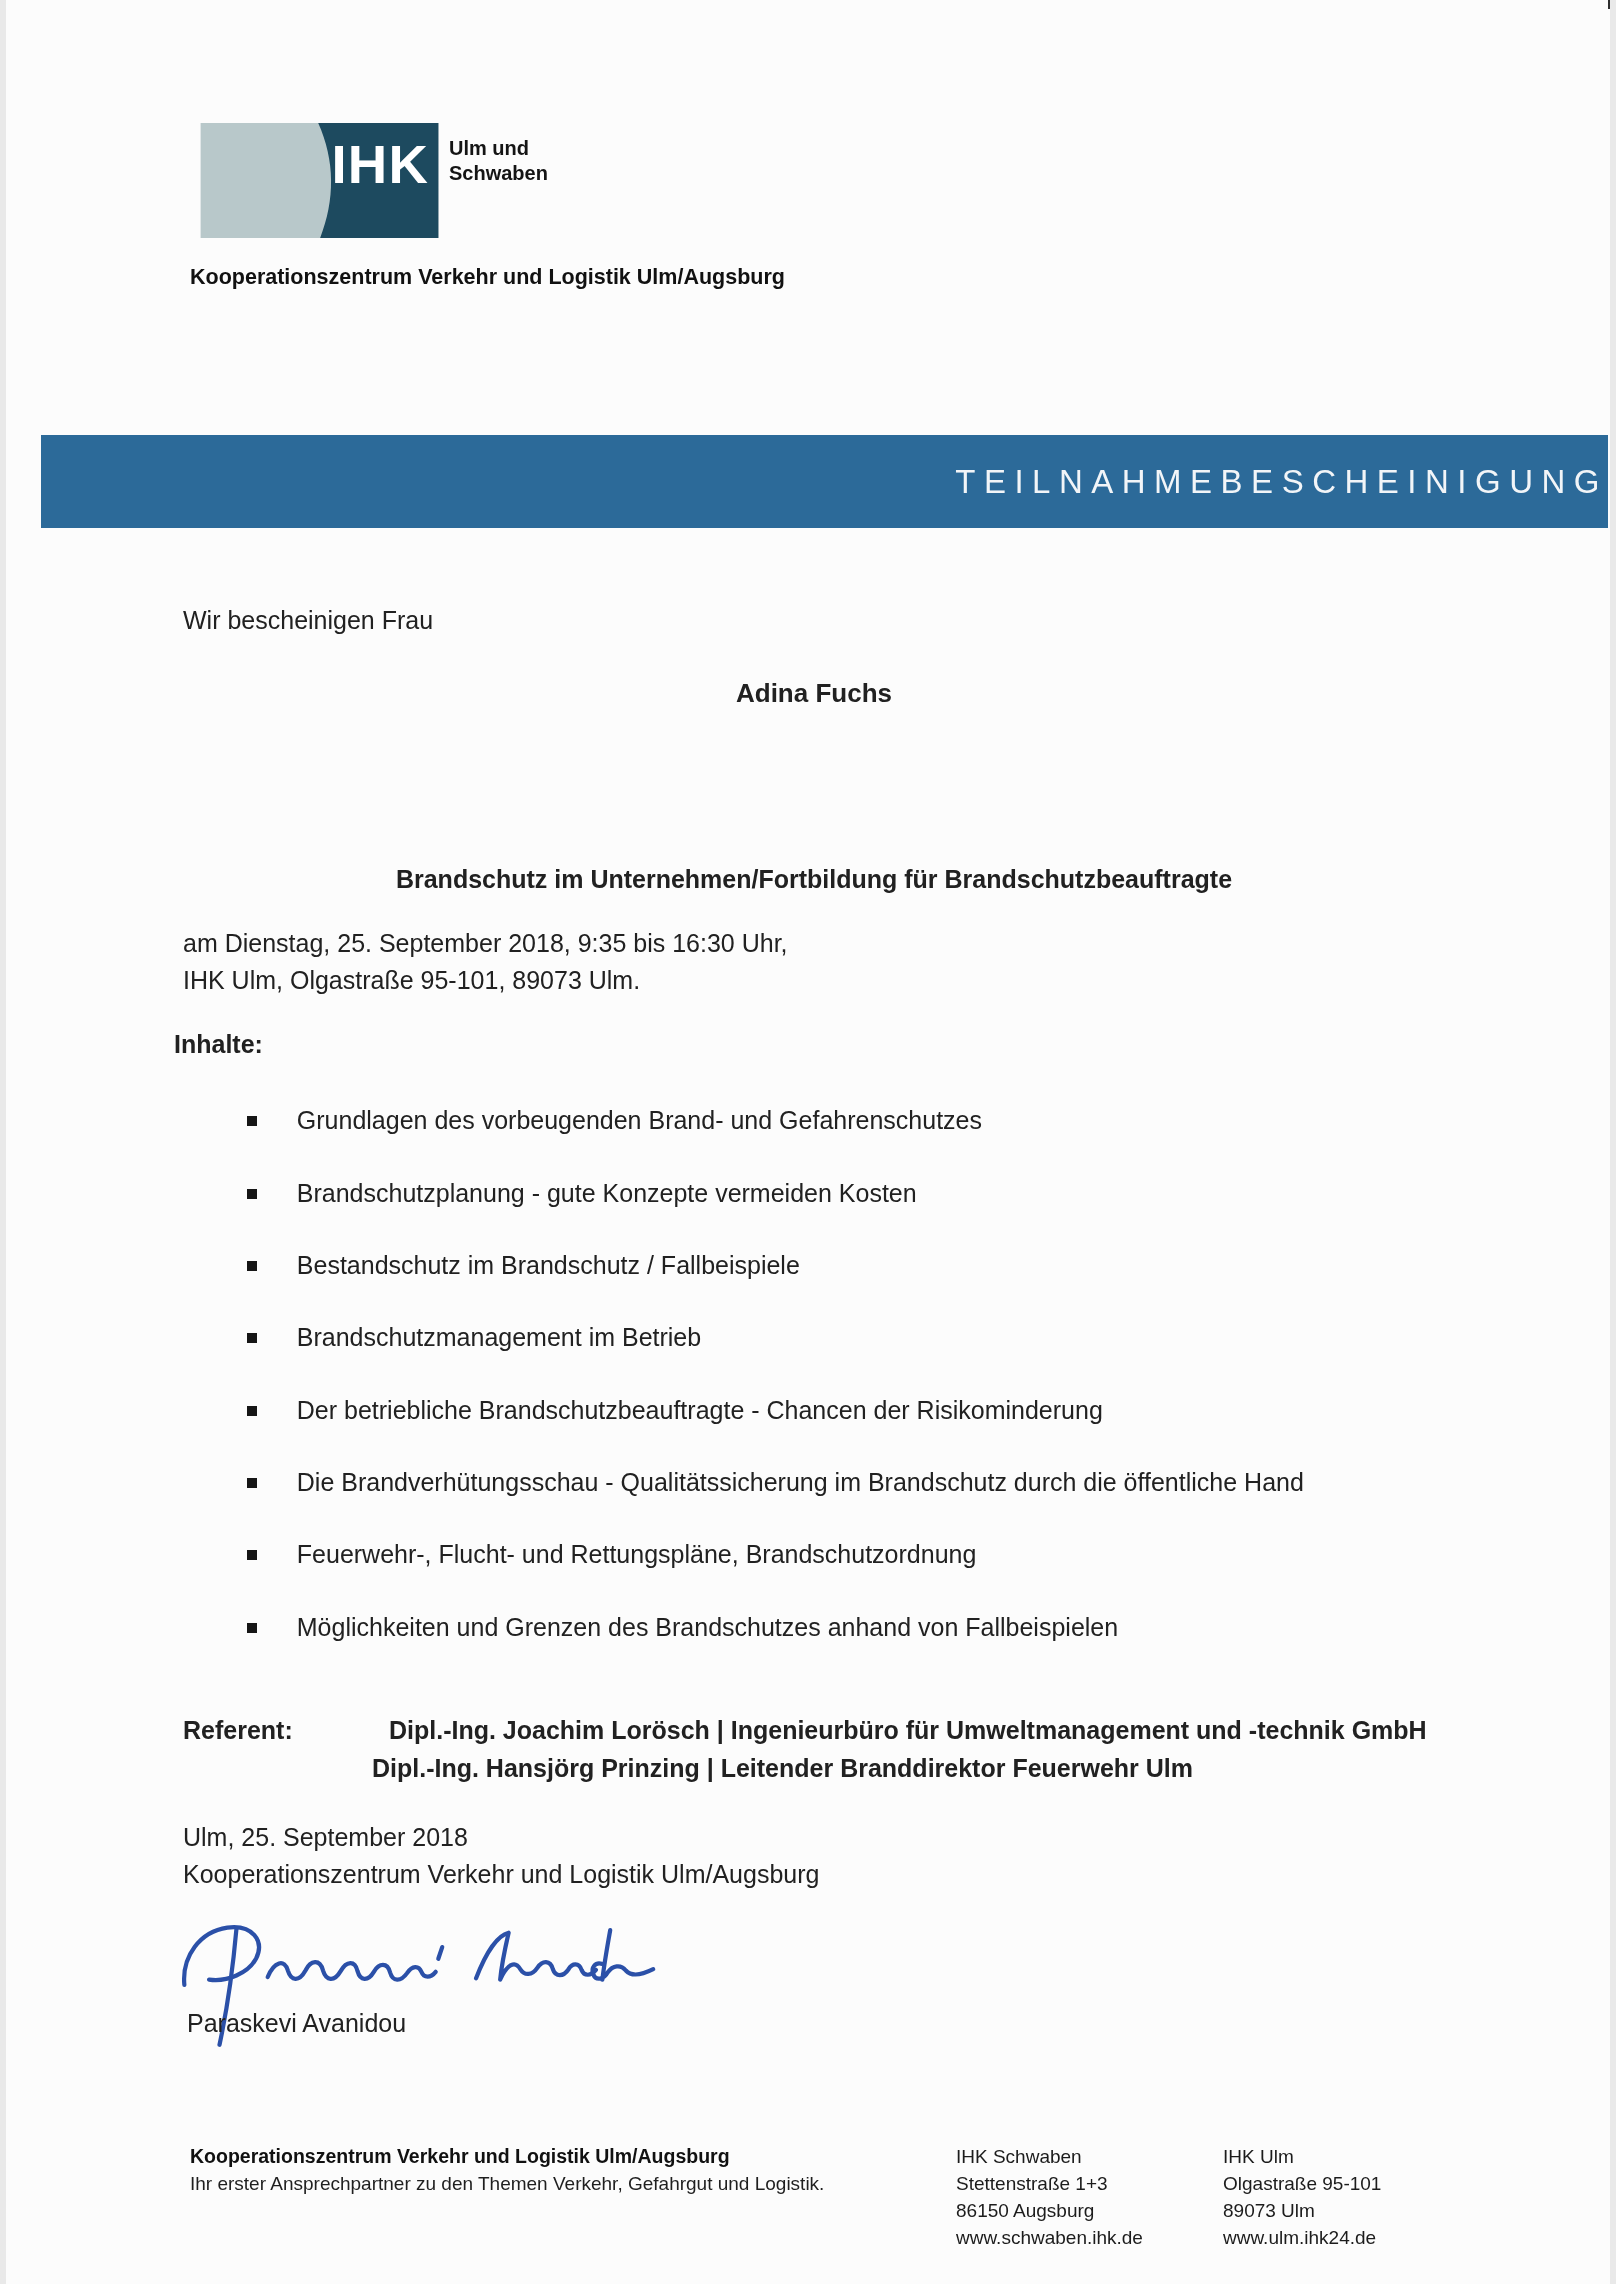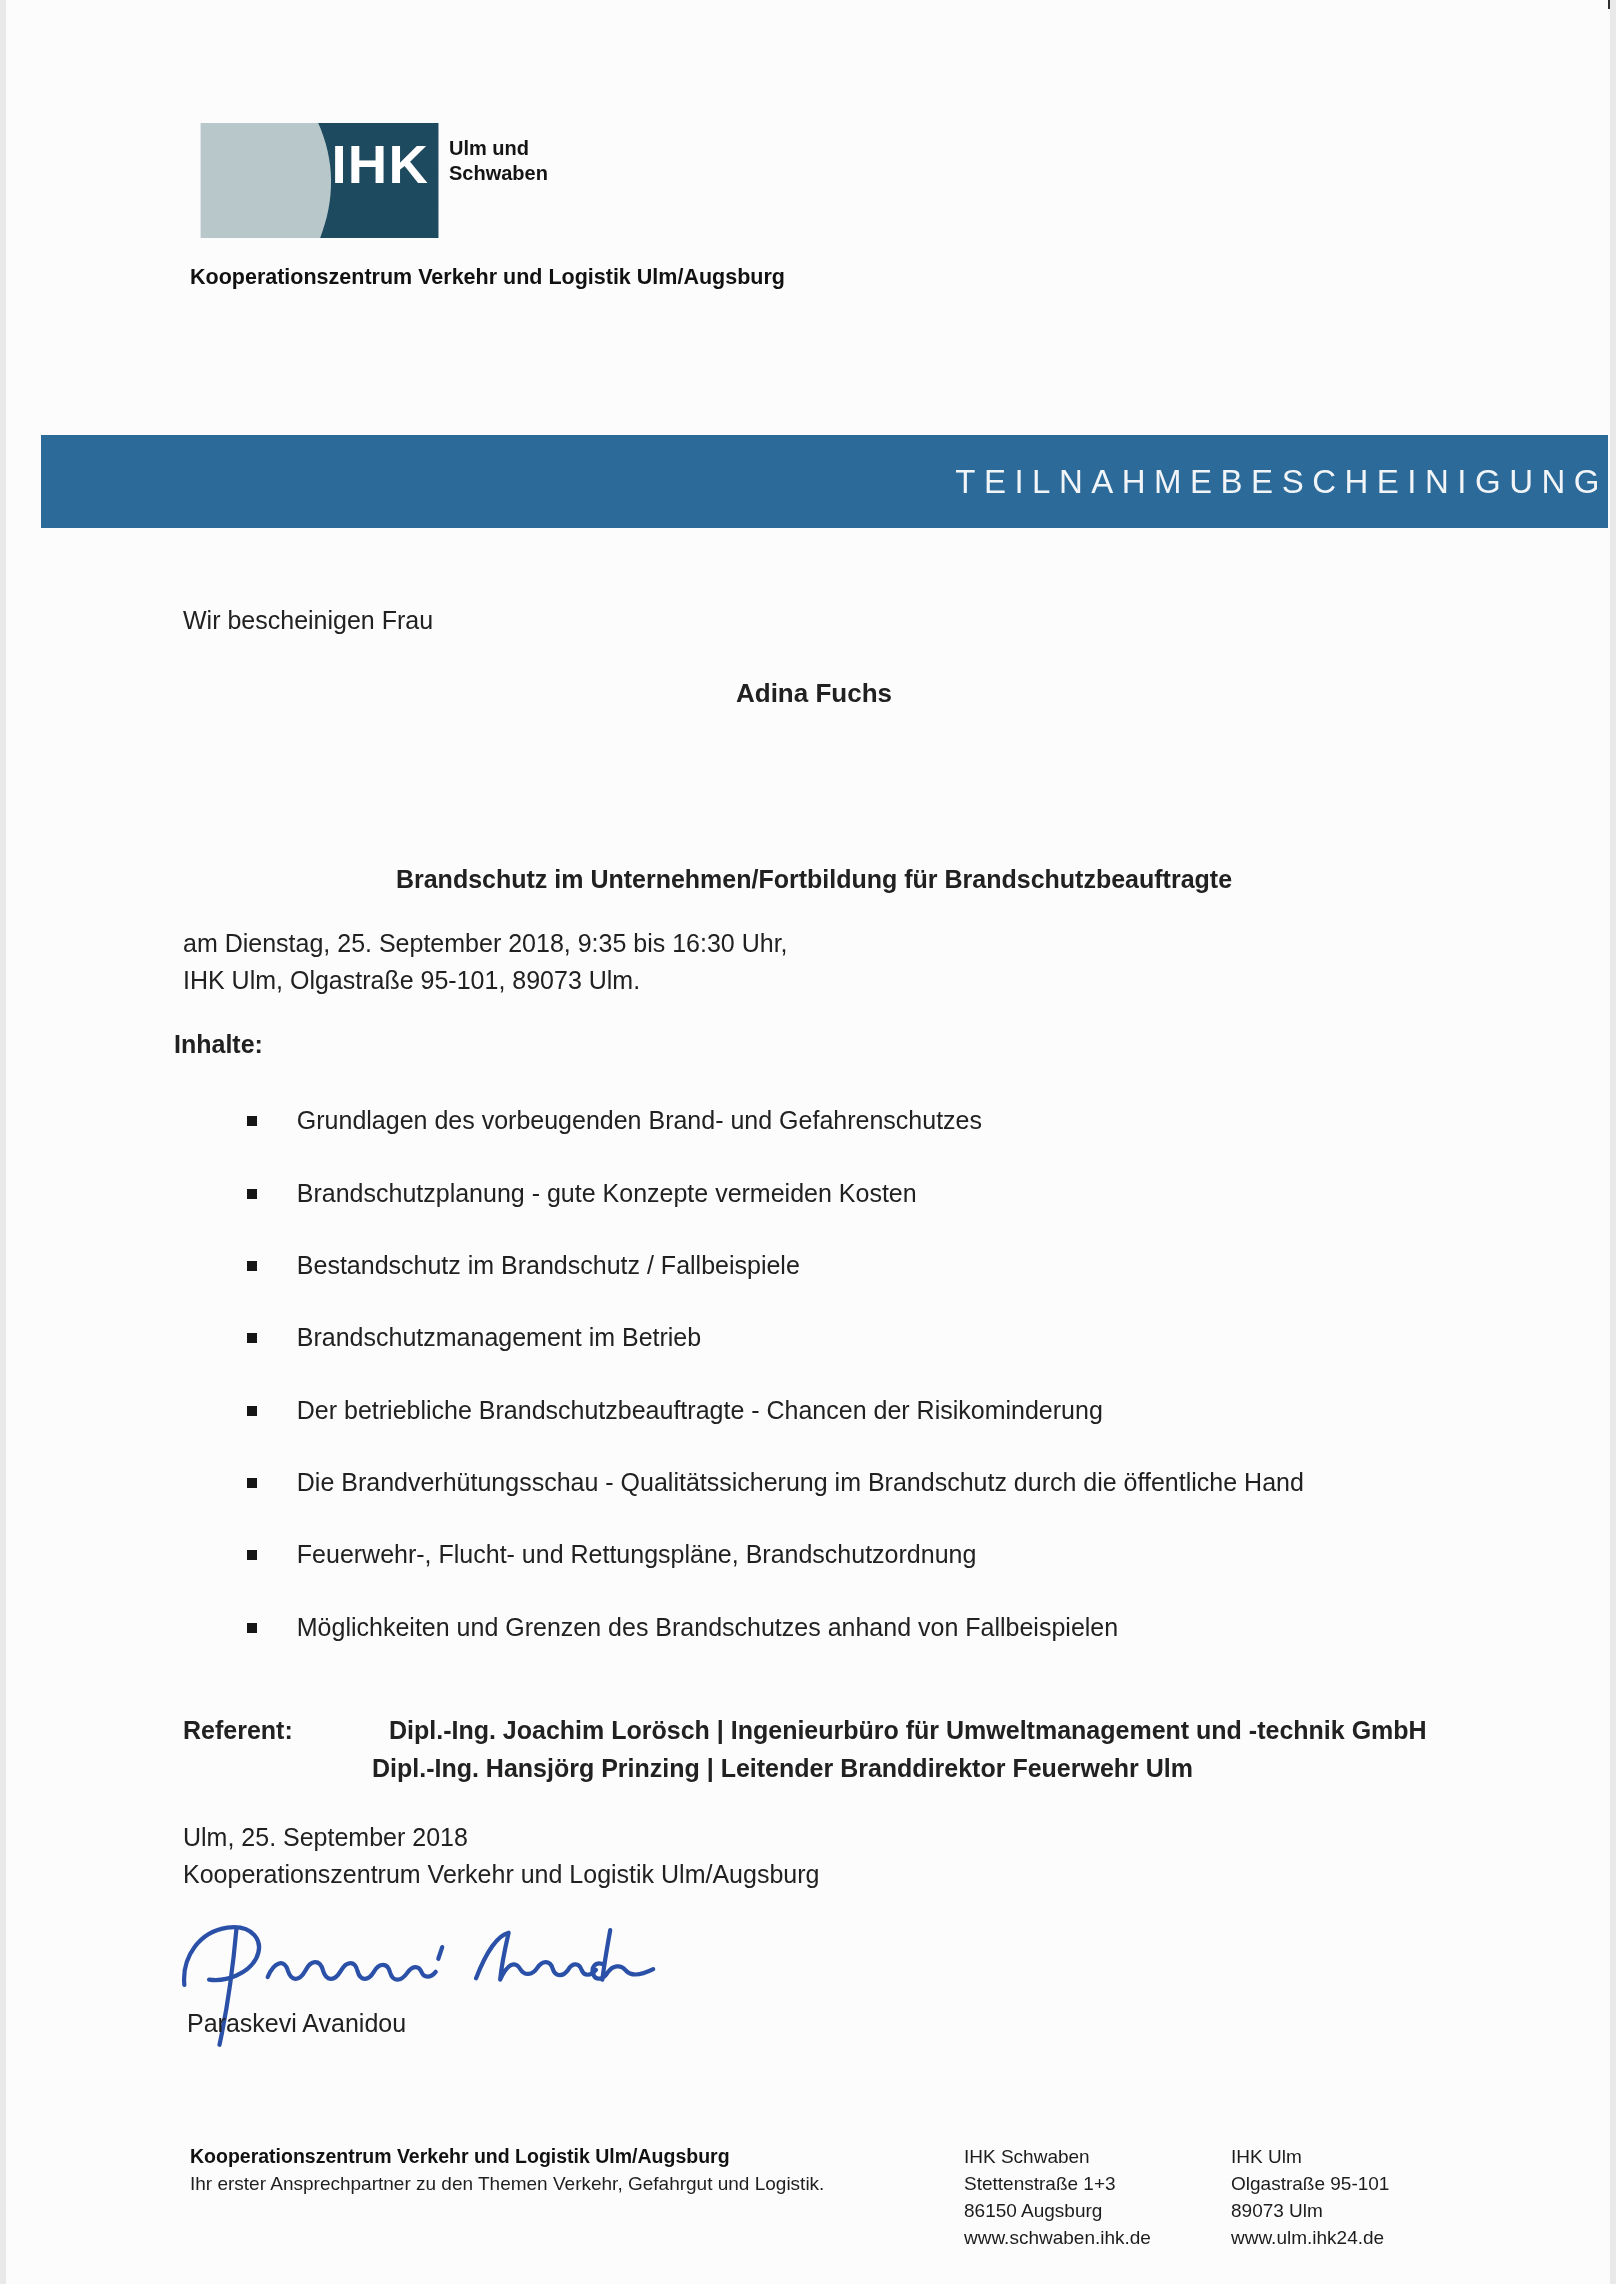--- a/index.html
+++ b/index.html
@@ -66,21 +66,21 @@
   .referent-line2 { left: 339px; top: 1754px; margin-left: 27px; }
 
   .place-date { left: 177px; top: 1823px; }
   .closing-org { left: 177px; top: 1860px; }
 
   .signature { left: 164px; top: 1908px; width: 534px; height: 140px; }
   .signer-name { left: 181px; top: 2009px; }
 
   .footer-left  { left: 184px;  top: 2143px; line-height: 27px; font-size: 19px; }
   .footer-left .f-title { font-weight: 700; font-size: 19.5px; color: #111; }
-  .footer-col { top: 2143px; line-height: 27px; font-size: 19px; color: #1c1c1c; margin-left: 8px; }
+  .footer-col { top: 2143px; line-height: 27px; font-size: 19px; color: #1c1c1c; }
   .footer-mid   { left: 950px; }
   .footer-right { left: 1217px; }
 </style>
 </head>
 <body>
 
 <div class="page">
 
   <div class="abs artifact-tr"></div>
 

